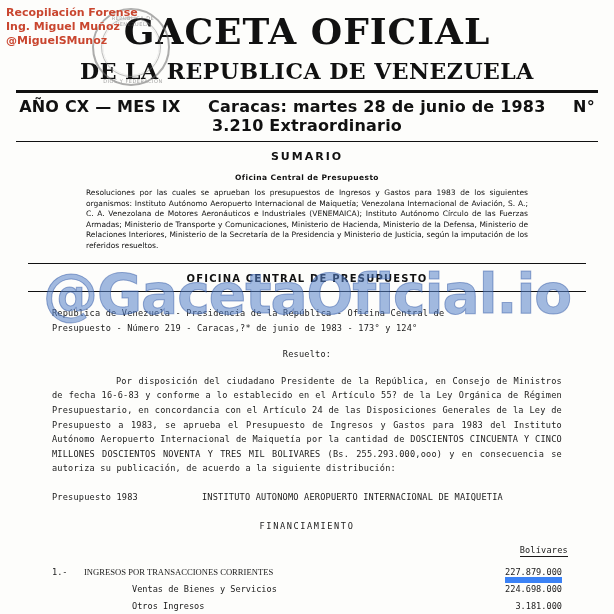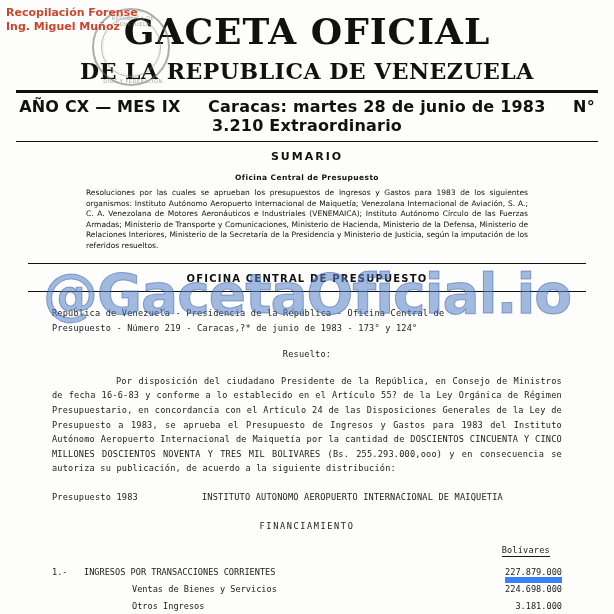--- a/index.html
+++ b/index.html
@@ -225,21 +225,21 @@
     text-align: center;
     margin-top: 16px;
     font-family: "DejaVu Sans Mono", monospace;
     font-size: 8.6px;
     letter-spacing: 1.6px;
     color: #1a1a1a;
   }
   .bolivares {
     margin-top: 12px;
     text-align: right;
-    padding-right: 64px;
+    padding-right: 46px;
   }
   .bolivares span {
     border-bottom: 1px solid #1a1a1a;
     padding-bottom: 1px;
   }
   .fin-table {
     margin: 10px 52px 0 52px;
     width: calc(100% - 104px);
     border-collapse: collapse;
     font-family: "DejaVu Sans Mono", monospace;
@@ -254,36 +254,38 @@
     width: 32px;
     white-space: nowrap;
   }
   .fin-table td.amt {
     text-align: right;
     white-space: nowrap;
     width: 110px;
   }
   .fin-table tr.level1 td.label {
     padding-left: 0;
+    font-family: Liberation Serif, serif;
   }
   .fin-table tr.level2 td.label {
     padding-left: 48px;
   }
   .fin-table tr.level1 td.amt span.under {
     border-bottom: 6px solid #3b82f6;
   }
 </style>
 </head>
 <body>
 
 <div class="page">
 
   <div class="wm-topleft">
     <div>Recopilación Forense</div>
     <div>Ing. Miguel Muñoz</div>
+    <div>@MiguelSMunoz</div>
   </div>
 
   <div class="wm-center">@GacetaOficial.io</div>
 
   <div class="masthead">
     <div class="seal">
       <div class="seal-text">
         <span style="top:5px;">REPUBLICA DE VENEZUELA</span>
         <span class="seal-bottom">DIOS Y FEDERACION</span>
       </div>

